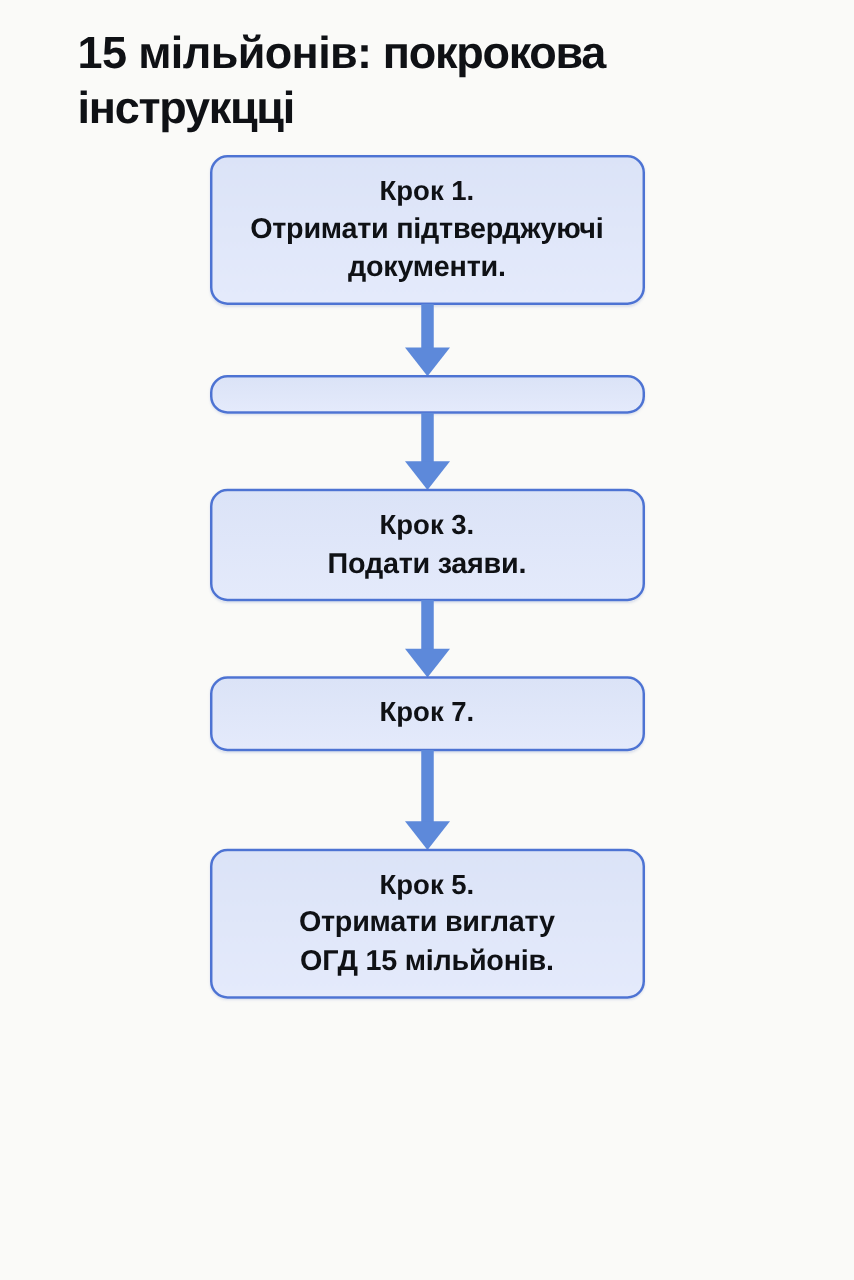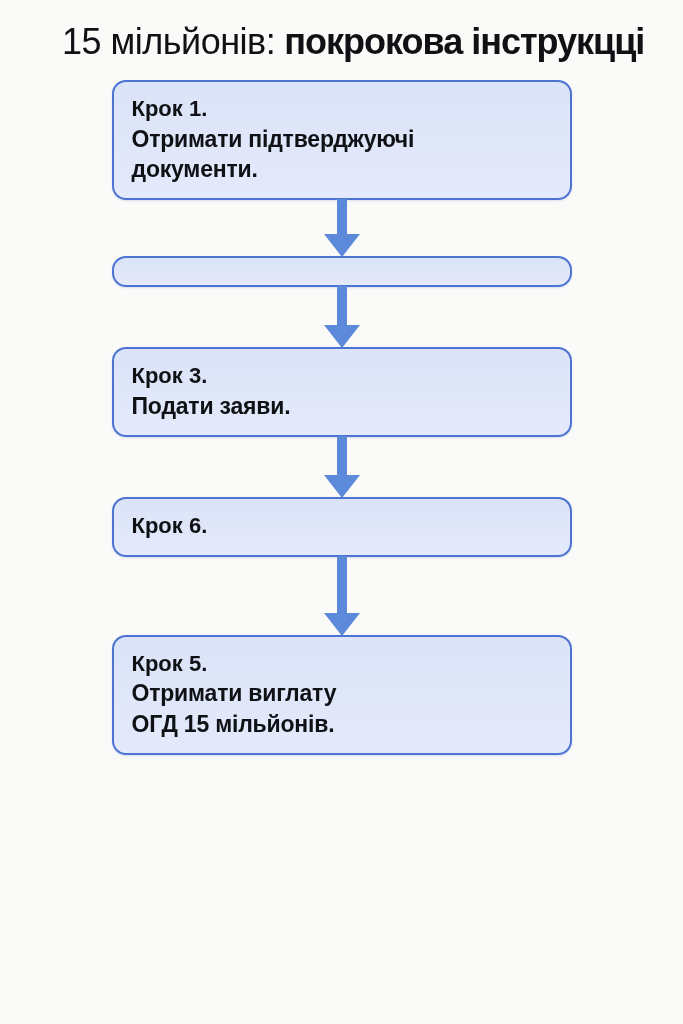--- a/index.html
+++ b/index.html
@@ -27,34 +27,34 @@
     letter-spacing:-0.5px;
   }
   .title .t1{
     display:block;
     font-size:39px;
   }
   .title .t2{
     display:block;
     font-size:36px;
   }
-  .title .t2 .t2-bold{font-weight:400;}
+  .title .t2 .t2-bold{font-weight:700;}
   .title .t2 .t2-reg{font-weight:700;letter-spacing:-1px;}
   .flow{
     margin-top:16px;
     display:flex;
     flex-direction:column;
     align-items:center;
   }
   .step{
-    width:460px;
+    width:348px;
     background:linear-gradient(180deg,var(--box-fill) 0%,var(--box-fill-light) 100%);
     border:2.5px solid var(--box-border);
     border-radius:14px;
-    text-align:left;
+    text-align:center;
     padding:13px 18px 14px 18px;
     box-shadow:0 1px 2px rgba(70,100,180,0.18);
   }
   .step-heading{
     font-size:22px;
     font-weight:700;
     line-height:1.3;
   }
   .step-body{
     font-size:23px;
@@ -104,21 +104,21 @@
       <div class="step-heading">Крок 3.</div>
       <div class="step-body">Подати заяви.</div>
     </div>
 
     <svg class="arrow" width="38" height="62" viewBox="0 0 38 62" aria-hidden="true">
       <rect x="14" y="0" width="10" height="41" fill="currentColor"></rect>
       <polygon points="1,39 37,39 19,62" fill="currentColor"></polygon>
     </svg>
 
     <div class="step">
-      <div class="step-heading">Крок 6.</div>
+      <div class="step-heading">Крок 7.</div>
     </div>
 
     <svg class="arrow" width="38" height="80" viewBox="0 0 38 80" aria-hidden="true">
       <rect x="14" y="0" width="10" height="59" fill="currentColor"></rect>
       <polygon points="1,57 37,57 19,80" fill="currentColor"></polygon>
     </svg>
 
     <div class="step">
       <div class="step-heading">Крок 5.</div>
       <div class="step-body">Отримати виглату

